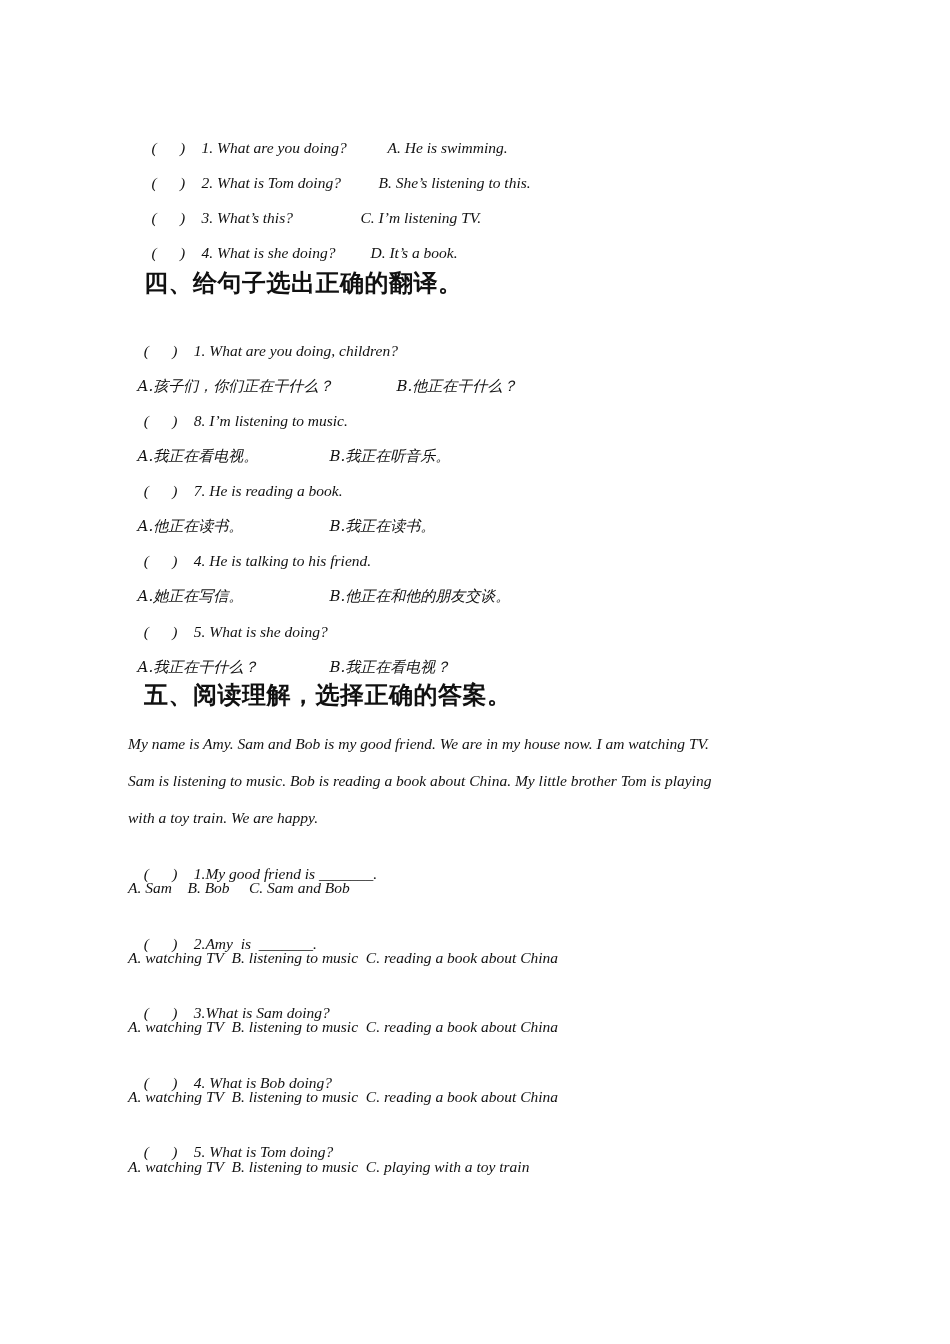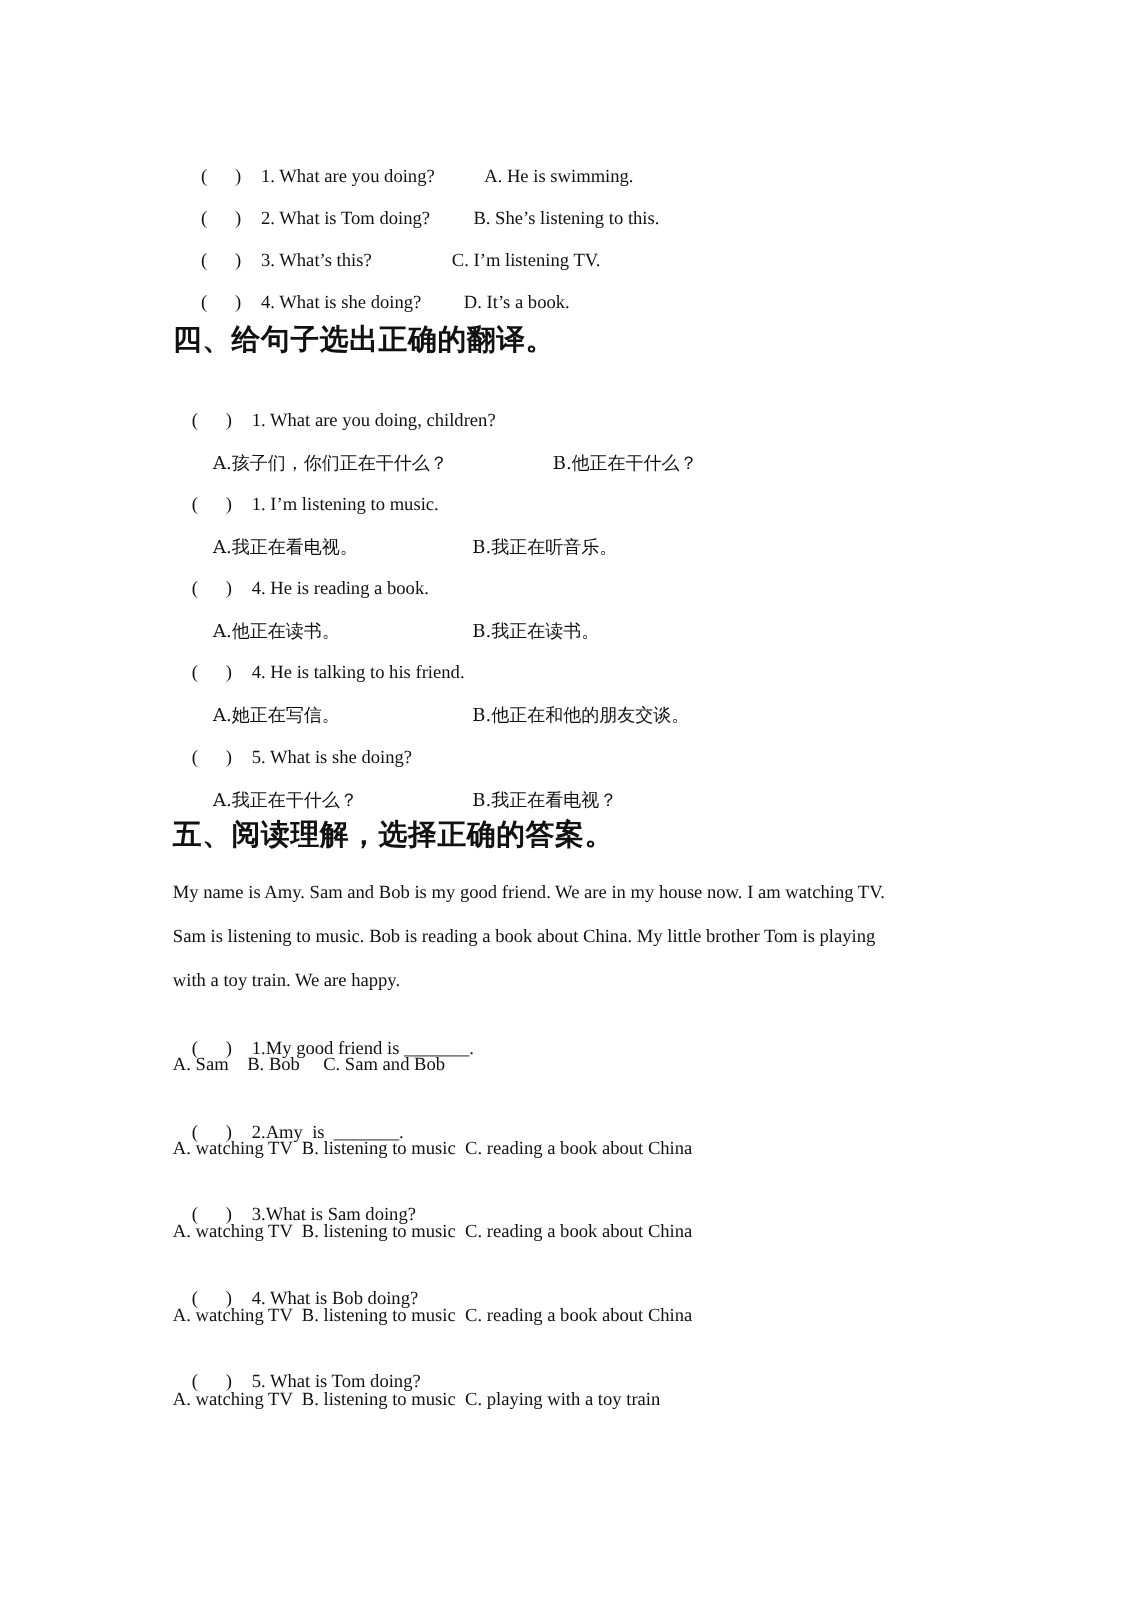--- a/index.html
+++ b/index.html
@@ -1,22 +1,22 @@
 <!DOCTYPE html>
 <html><head>
   <meta charset="utf-8">
   <style>
     html, body { margin: 0; padding: 0; background: #ffffff; }
     body { width: 950px; height: 1344px; position: relative; overflow: hidden;
            font-family: "Liberation Serif", "DejaVu Serif", serif; color: #111; }
-    .line { position: absolute; left: 144px; font-size: 15.5px; line-height: 20px; white-space: pre; }
+    .line { position: absolute; left: 128px; font-size: 15.5px; line-height: 20px; white-space: pre; font-style: italic; }
     .paren { display: inline-block; width: 58px; padding-left: 8px; box-sizing: border-box; }
     .heading { position: absolute; left: 144px; font-family: "DejaVu Sans", sans-serif; font-weight: bold;
                font-size: 24px; line-height: 26px; letter-spacing: 0.5px; }
-    .opt { display: inline-block; margin-left: 24px; }
+    .opt { display: inline-block; }
     .cn { font-family: "DejaVu Serif", serif; font-size: 15px; }
   </style>
 </head>
 <body>
 
 <div>
   <div class="line" style="top:118px">
     <span class="paren">(      )</span><span style="display:inline-block;width:186px">1. What are you doing?</span><span>A. He is swimming.</span>
   </div>
   <div class="line" style="top:153px">
@@ -33,28 +33,28 @@
 <div class="heading" style="top:270px">四、给句子选出正确的翻译。</div>
 
 <div class="line" style="top:321px">
   <span class="paren">(      )</span><span>1. What are you doing, children?</span>
 </div>
 <div class="line cn" style="top:356px">
   <span class="opt" style="width:259px">A.孩子们，你们正在干什么？</span><span class="opt">B.他正在干什么？</span>
 </div>
 
 <div class="line" style="top:391px">
-  <span class="paren">(      )</span><span>1. I’m listening to music.</span>
+  <span class="paren">(      )</span><span>8. I’m listening to music.</span>
 </div>
 <div class="line cn" style="top:426px">
   <span class="opt" style="width:192px">A.我正在看电视。</span><span class="opt">B.我正在听音乐。</span>
 </div>
 
 <div class="line" style="top:461px">
-  <span class="paren">(      )</span><span>4. He is reading a book.</span>
+  <span class="paren">(      )</span><span>7. He is reading a book.</span>
 </div>
 <div class="line cn" style="top:496px">
   <span class="opt" style="width:192px">A.他正在读书。</span><span class="opt">B.我正在读书。</span>
 </div>
 
 <div class="line" style="top:531px">
   <span class="paren">(      )</span><span>4. He is talking to his friend.</span>
 </div>
 <div class="line cn" style="top:566px">
   <span class="opt" style="width:192px">A.她正在写信。</span><span class="opt">B.他正在和他的朋友交谈。</span>

